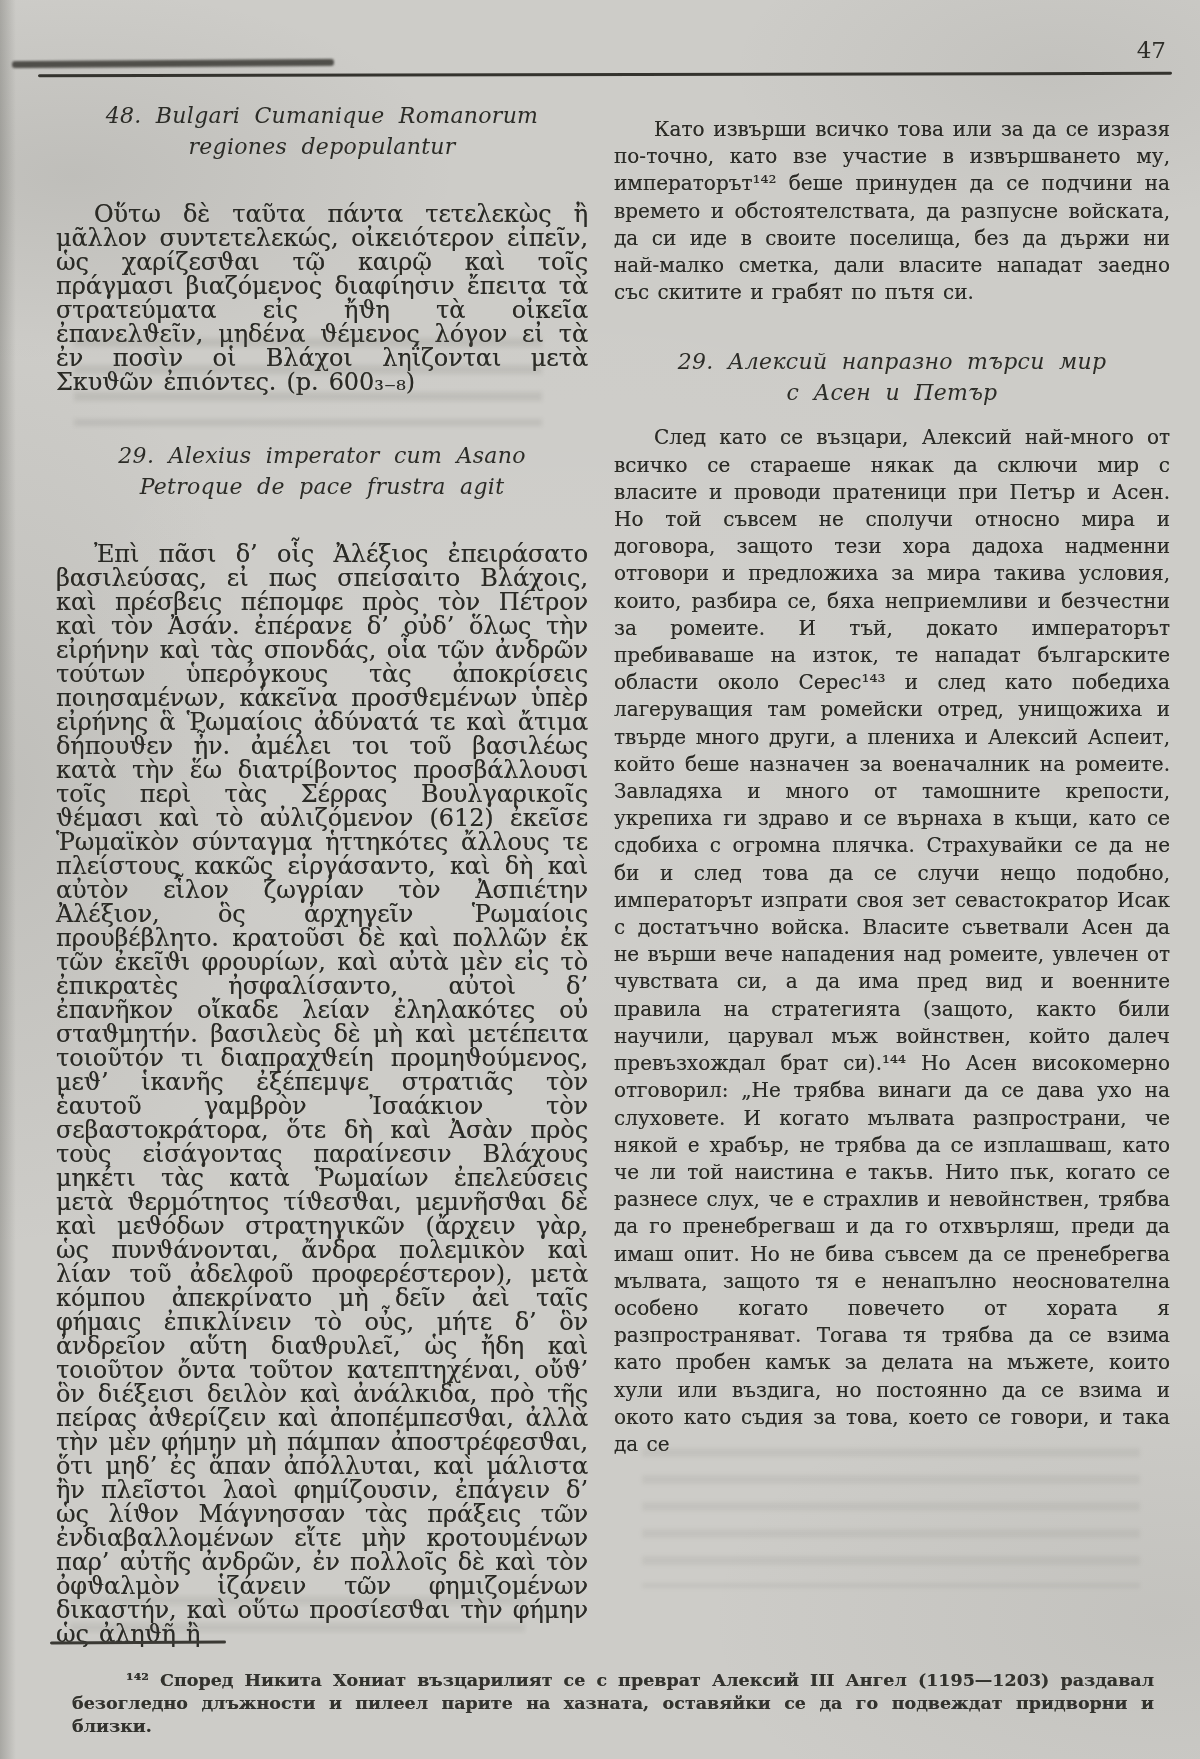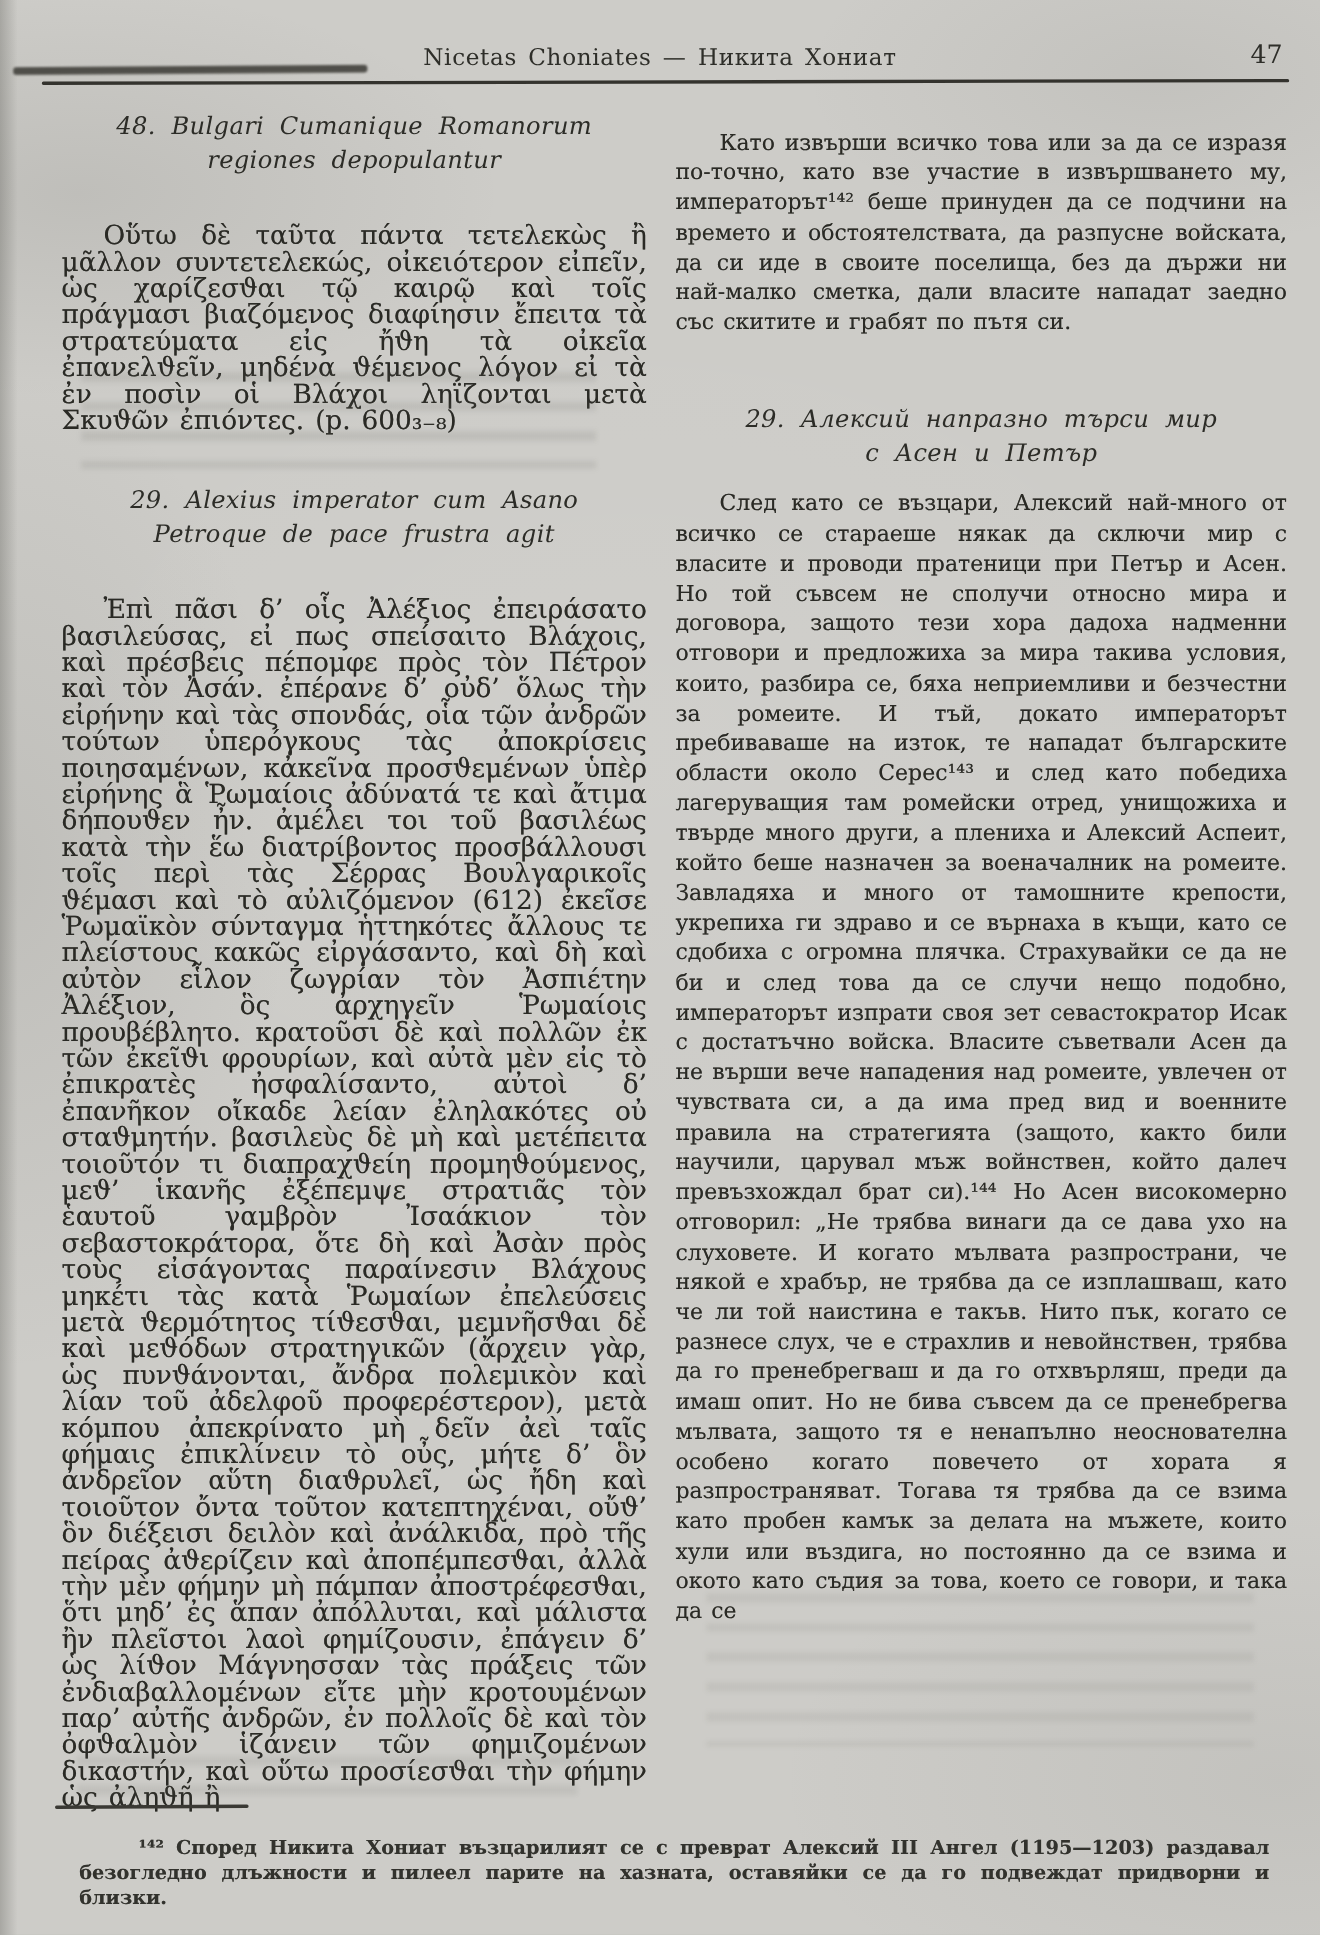--- a/index.html
+++ b/index.html
@@ -63,21 +63,21 @@
   .col-left  { width: 532px; }
   .col-right { width: 556px; }
 
   .section-heading {
     text-align: center; font-style: italic;
     font-size: 22px; line-height: 31px;
     word-spacing: 7px; letter-spacing: 0.3px;
     color: #2c2c27;
   }
   .gap-29-left  { margin-top: 46px; }
-  .gap-29-right { margin-top: 60px; }
+  .gap-29-right { margin-top: 40px; }
 
   .body-para {
     text-align: justify; margin: 16px 0 0 0;
     text-shadow: 0 0 0.5px rgba(42,42,37,0.55);
   }
   .greek {
     font-size: 24px; line-height: 24px;
     word-spacing: 2.6px; letter-spacing: -0.1px;
     text-indent: 38px;
     margin-top: 40px;
@@ -115,21 +115,20 @@
   .ghost-c { left: 70px;  top: 1596px; width: 455px; height: 38px;  opacity: 0.8; }
 </style>
 </head>
 <body>
 
 <div class="page">
 
   <div class="edge-left"></div>
   <div class="header-smudge"></div>
 
-  <div class="header-title">Nicetas Choniates — Никита Хониат</div>
   <div class="page-number">47</div>
   <div class="header-rule-main"></div>
 
   <div class="columns">
 
     <div class="col-left">
       <div class="section-heading">
         <div>48. Bulgari Cumanique Romanorum</div>
         <div>regiones depopulantur</div>
       </div>

